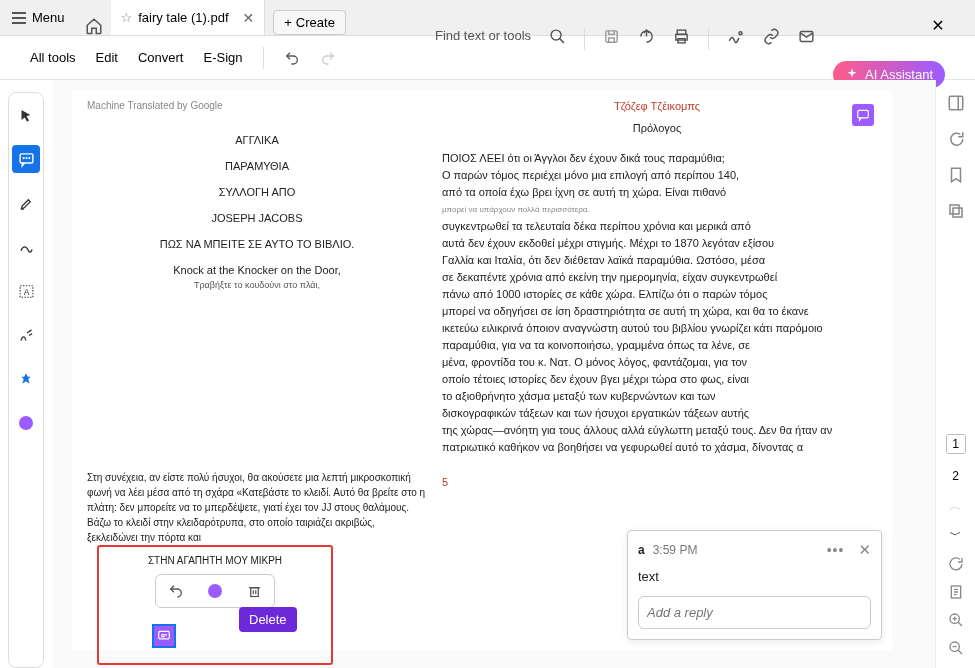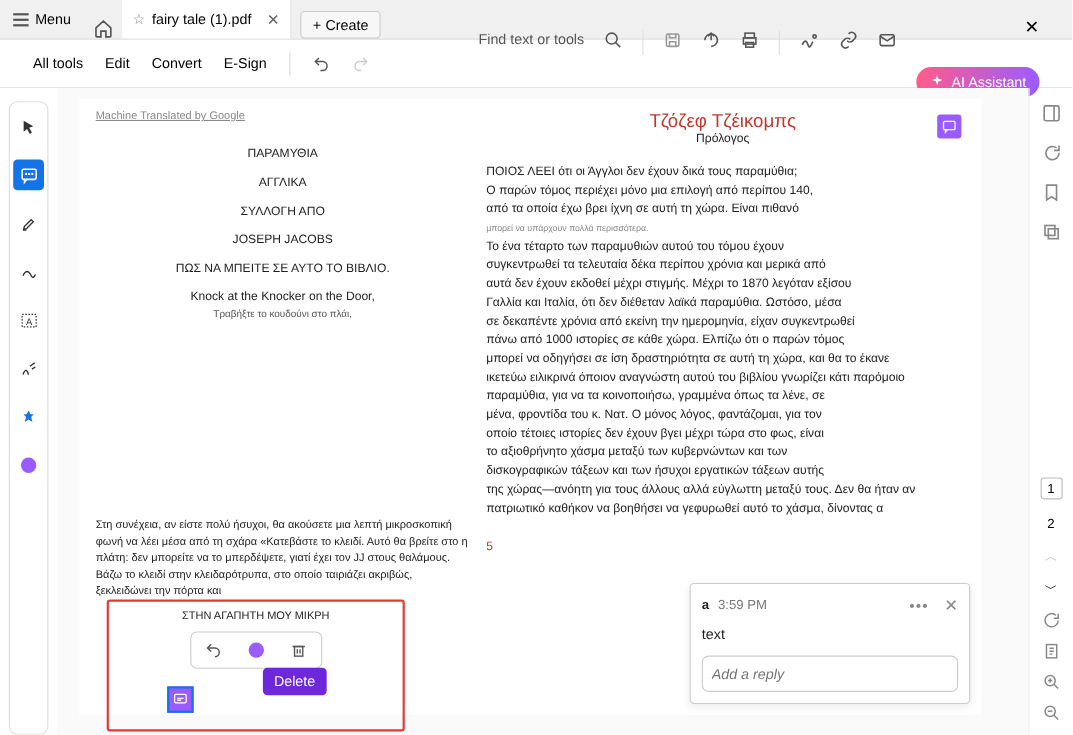--- a/index.html
+++ b/index.html
@@ -34,34 +34,34 @@
 
 .tool-rail { width: 52px; display: flex; justify-content: center; padding-top: 12px; }
 .tool-rail-inner { width: 36px; background: #fff; border: 1px solid #ddd; border-radius: 8px; display: flex; flex-direction: column; align-items: center; padding: 8px 0; gap: 16px; }
 .tool-btn { width: 28px; height: 28px; display: flex; align-items: center; justify-content: center; cursor: pointer; border-radius: 4px; }
 .tool-btn.active { background: #1473e6; color: #fff; }
 .purple-dot { width: 14px; height: 14px; background: #9b5cff; border-radius: 50%; }
 
 
 .doc-scroll { flex: 1; overflow: auto; background: #fafafa; padding: 10px 0 0 20px; }
 .page { width: 820px; min-height: 560px; background: #fff; position: relative; padding: 10px 30px 30px 15px; font-size: 11px; color: #222; }
-.mt-label { font-size: 10px; color: #888; text-decoration: underline; }
+.mt-label { font-size: 10px; color: #888; }
 .doc-left { position: absolute; left: 15px; top: 30px; width: 340px; }
 .doc-left div { margin: 14px 0; text-align: center; font-size: 11px; }
 .doc-left .small { font-size: 9px; color: #555; margin-top: -10px; }
 .doc-right { position: absolute; left: 370px; top: 10px; width: 430px; }
-.doc-right .author { text-align: center; color: #c0392b; font-size: 17px; }
+.doc-right .author { text-align: center; color: #c0392b; font-size: 11px; margin-bottom: 10px; }
 .doc-right .prolog { text-align: center; font-size: 11px; margin-bottom: 16px; }
 .doc-right p { font-size: 11px; line-height: 17px; margin: 0; }
 .doc-right .tiny { font-size: 8px; color: #888; }
 .doc-right .pgnum { color: #c0392b; margin-top: 20px; font-size: 11px; }
 .narrative { position: absolute; left: 15px; top: 380px; width: 340px; font-size: 10px; line-height: 15px; }
 
 
-.hl-box { position: absolute; left: 25px; top: 455px; width: 271px; height: 120px; border: 2px solid #e53935; border-radius: 3px; }
+.hl-box { position: absolute; left: 25px; top: 455px; width: 236px; height: 120px; border: 2px solid #e53935; border-radius: 3px; }
 .hl-title { text-align: center; font-size: 10px; margin-top: 8px; }
 .hl-toolbar { margin: 8px auto 0; width: 120px; height: 34px; border: 1px solid #ccc; border-radius: 6px; display: flex; align-items: center; justify-content: space-around; background: #fff; }
 .hl-toolbar .dot { width: 14px; height: 14px; background: #9b5cff; border-radius: 50%; }
 .delete-btn { position: absolute; left: 140px; top: 60px; background: #6d28d9; color: #fff; font-size: 13px; padding: 5px 10px; border-radius: 4px; }
 .comment-badge { position: absolute; left: 53px; top: 77px; width: 24px; height: 24px; border: 2px solid #1473e6; background: #9b5cff; display: flex; align-items: center; justify-content: center; }
 .doc-badge { position: absolute; right: 18px; top: 14px; width: 22px; height: 22px; background: #9b5cff; display: flex; align-items: center; justify-content: center; border-radius: 3px; }
 
 
 .comment-popup { position: absolute; right: 10px; bottom: 10px; width: 255px; border: 1px solid #ccc; background: #fff; border-radius: 4px; padding: 10px; box-shadow: 0 2px 8px rgba(0,0,0,.08); }
 .comment-header { display: flex; align-items: center; gap: 8px; font-size: 12px; }
@@ -248,22 +248,22 @@
     <div class="page">
       <div class="mt-label">Machine Translated by Google</div>
       <div class="doc-badge">
         <svg width="14" height="14" viewBox="0 0 24 24" fill="none" stroke="#fff" stroke-width="2">
             <rect x="3" y="4" width="18" height="13" rx="2"></rect>
             <path d="M9 17l-3 4v-4"></path>
           </svg>
       </div>
 
       <div class="doc-left">
+        <div>ΑΓΓΛΙΚΑ</div>
         <div>ΠΑΡΑΜΥΘΙΑ</div>
-        <div>ΑΓΓΛΙΚΑ</div>
         <div>ΣΥΛΛΟΓΗ ΑΠΟ</div>
         <div>JOSEPH JACOBS</div>
         <div>ΠΩΣ ΝΑ ΜΠΕΙΤΕ ΣΕ ΑΥΤΟ ΤΟ ΒΙΒΛΙΟ.</div>
         <div>Knock at the Knocker on the Door,</div>
         <div class="small">Τραβήξτε το κουδούνι στο πλάι,</div>
       </div>
 
       <div class="narrative">Στη συνέχεια, αν είστε πολύ ήσυχοι, θα ακούσετε μια λεπτή μικροσκοπική φωνή να λέει μέσα από τη σχάρα «Κατεβάστε το κλειδί.    Αυτό θα βρείτε στο η πλάτη: δεν μπορείτε να το μπερδέψετε, γιατί έχει τον JJ στους θαλάμους. Βάζω το κλειδί στην κλειδαρότρυπα, στο οποίο ταιριάζει ακριβώς, ξεκλειδώνει την πόρτα και</div>
 
       <div class="hl-box">
@@ -289,21 +289,20 @@
         </div>
       </div>
 
       <div class="doc-right">
         <div class="author">Τζόζεφ Τζέικομπς</div>
         <div class="prolog">Πρόλογος</div>
         <p>ΠΟΙΟΣ ΛΕΕΙ ότι οι Άγγλοι δεν έχουν δικά τους παραμύθια;</p>
         <p>Ο παρών τόμος περιέχει μόνο μια επιλογή από περίπου 140,</p>
         <p>από τα οποία έχω βρει ίχνη σε αυτή τη χώρα. Είναι πιθανό</p>
         <p class="tiny">μπορεί να υπάρχουν πολλά περισσότερα.</p>
-        <p>    Το ένα τέταρτο των παραμυθιών αυτού του τόμου έχουν</p>
         <p>συγκεντρωθεί τα τελευταία δέκα περίπου χρόνια και μερικά από</p>
         <p>αυτά δεν έχουν εκδοθεί μέχρι στιγμής. Μέχρι το 1870 λεγόταν εξίσου</p>
         <p>Γαλλία και Ιταλία, ότι δεν διέθεταν λαϊκά παραμύθια. Ωστόσο, μέσα</p>
         <p>σε δεκαπέντε χρόνια από εκείνη την ημερομηνία, είχαν συγκεντρωθεί</p>
         <p>πάνω από 1000 ιστορίες σε κάθε χώρα. Ελπίζω ότι ο παρών τόμος</p>
         <p>μπορεί να οδηγήσει σε ίση δραστηριότητα σε αυτή τη χώρα, και θα το έκανε</p>
         <p>ικετεύω ειλικρινά όποιον αναγνώστη αυτού του βιβλίου γνωρίζει κάτι παρόμοιο</p>
         <p>παραμύθια, για να τα κοινοποιήσω, γραμμένα όπως τα λένε, σε</p>
         <p>μένα, φροντίδα του κ. Νατ. Ο μόνος λόγος, φαντάζομαι, για τον</p>
         <p>οποίο τέτοιες ιστορίες δεν έχουν βγει μέχρι τώρα στο φως, είναι</p>

